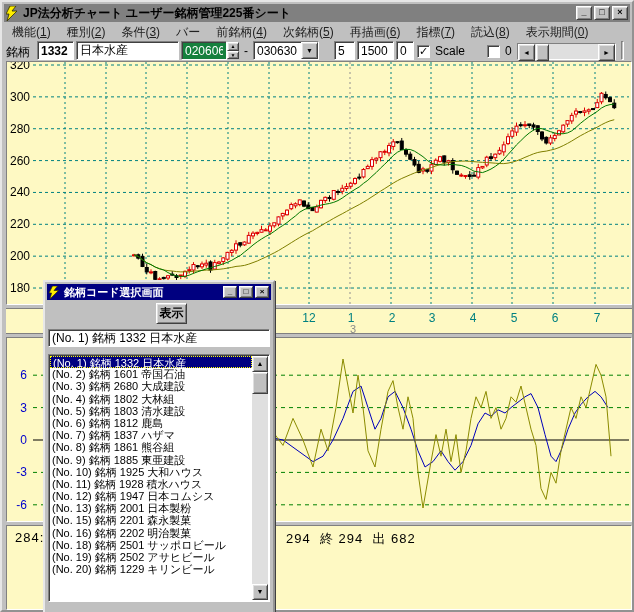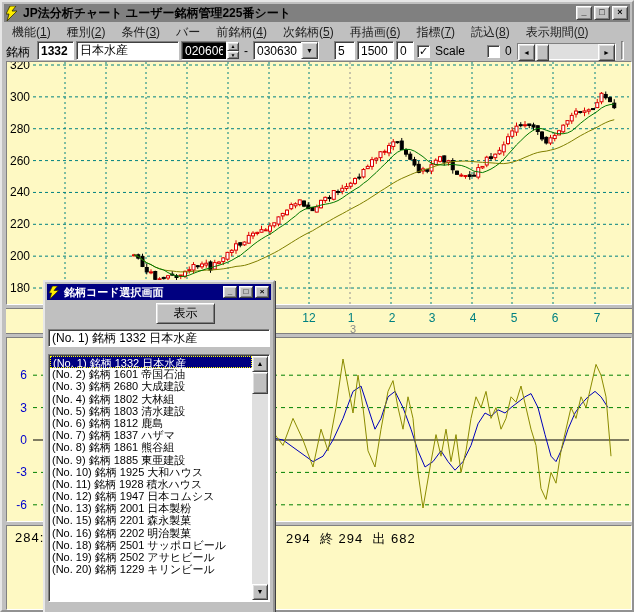--- a/index.html
+++ b/index.html
@@ -57,22 +57,22 @@
   .year-lab  { position:absolute; top:14px; color:#8a8a8a; font-size:11px; transform:translateX(-50%); }
   #status-panel span { position:absolute; top:4px; white-space:pre; font-size:13px; letter-spacing:1px; }
 
   
   #dialog { position:absolute; left:41px; top:278px; width:232px; height:334px;
             background:#c0c0c0; border:2px outset #e8e8e8; box-shadow:1px 1px 0 #404040; }
   #dlg-titlebar { position:absolute; left:2px; top:2px; right:2px; height:16px;
                   background:#000080; display:flex; align-items:center; padding:0 2px; }
   #dlg-titlebar .title { color:#fff; font-weight:bold; font-size:11px; margin-left:4px; white-space:nowrap; }
   #dlg-titlebar .win-btn { width:14px; height:12px; font-size:8px; line-height:9px; }
-  #show-btn { position:absolute; left:111px; top:21px; width:59px; height:21px;
-              background:#c0c0c0; font-size:12px; text-align:center; line-height:19px; }
+  #show-btn { position:absolute; left:111px; top:21px; width:31px; height:21px;
+              background:#c0c0c0; font-size:12px; text-align:center; line-height:19px;font-weight:bold; }
   #dlg-input { position:absolute; left:3px; top:47px; width:222px; height:18px; }
   #stock-list { position:absolute; left:3px; top:72px; width:222px; height:248px;
                 background:#fff; border:1px solid; border-color:#808080 #fff #fff #808080;
                 box-shadow:inset 1px 1px 0 #404040; overflow:hidden; padding:1px 0 0 1px; }
   #stock-list .li { height:12.2px; font-size:11px; line-height:12px; white-space:nowrap;
                     padding-left:2px; width:202px; }
   #stock-list .li.sel { background:#000080; color:#fff; border:1px dotted #ffff00; }
   #list-scroll { position:absolute; right:1px; top:1px; width:16px; height:244px; background:#dfdfdf; }
   #list-scroll .win-btn { position:absolute; left:0; width:16px; height:16px; font-size:7px; line-height:14px; }
   #list-thumb { position:absolute; left:0; top:16px; width:16px; height:22px; background:#c0c0c0; }
@@ -106,21 +106,21 @@
     <span class="menu-item"><span>再描画(<u>6</u>)</span></span>
     <span class="menu-item"><span>指標(<u>7</u>)</span></span>
     <span class="menu-item"><span>読込(<u>8</u>)</span></span>
     <span class="menu-item"><span>表示期間(<u>0</u>)</span></span>
   </div>
 
   <div id="toolbar">
     <span class="lbl" style="left:2px">銘柄</span>
     <input class="field" style="left: 33px; width: 37px; font-weight: bold;" value="1332">
     <input class="field" style="left: 72px; width: 103px;" value="日本水産">
-    <input class="field" style="left: 177px; width: 46px; background: #000000; color: rgb(255, 255, 255);" value="020606">
+    <input class="field" style="left: 177px; width: 46px; background: #15803d; color: rgb(255, 255, 255);" value="020606">
     <span class="spin" style="left:223px;top:1px">
       <span class="win-btn raised">▲</span>
       <span class="win-btn raised">▼</span>
     </span>
     <span class="lbl" style="left:240px">-</span>
     <input class="field" style="left: 249px; width: 66px;" value="030630">
     <span class="win-btn raised combo-btn" style="left:297px;top:1px">▼</span>
     <input class="field" style="left: 330px; width: 21px;" value="5">
     <input class="field" style="left: 353px; width: 37px;" value="1500">
     <input class="field" style="left: 392px; width: 18px;" value="0">

